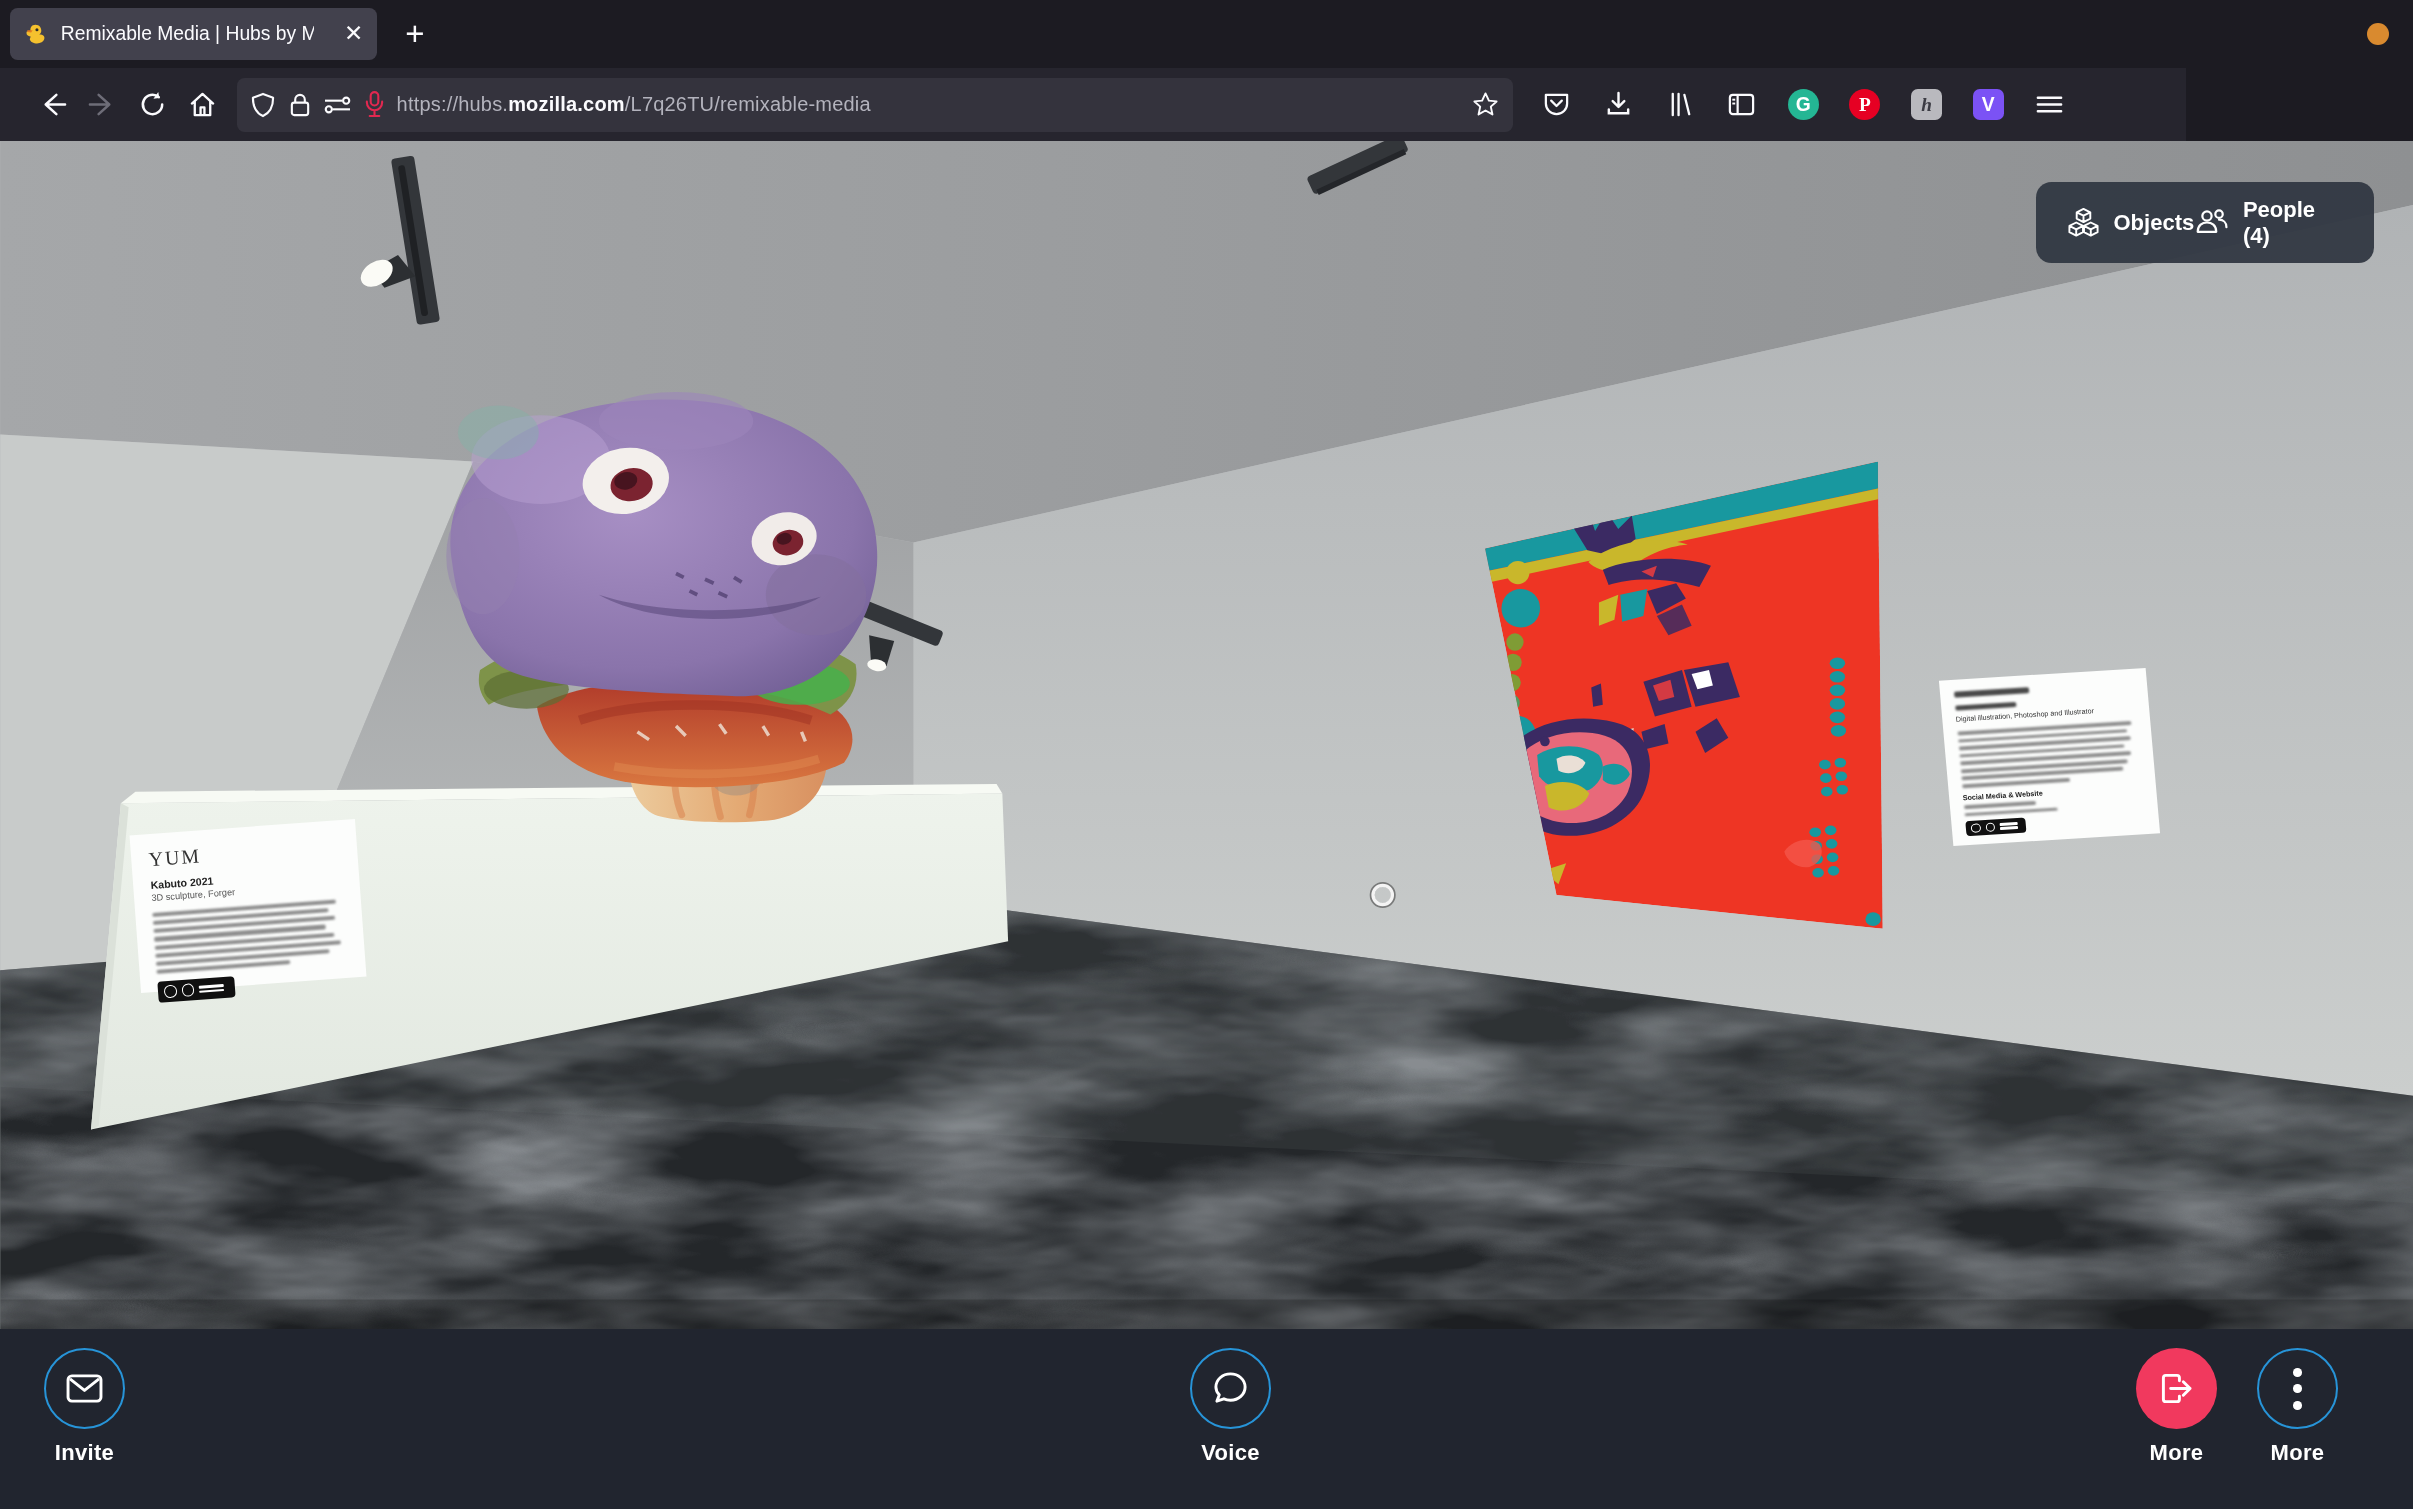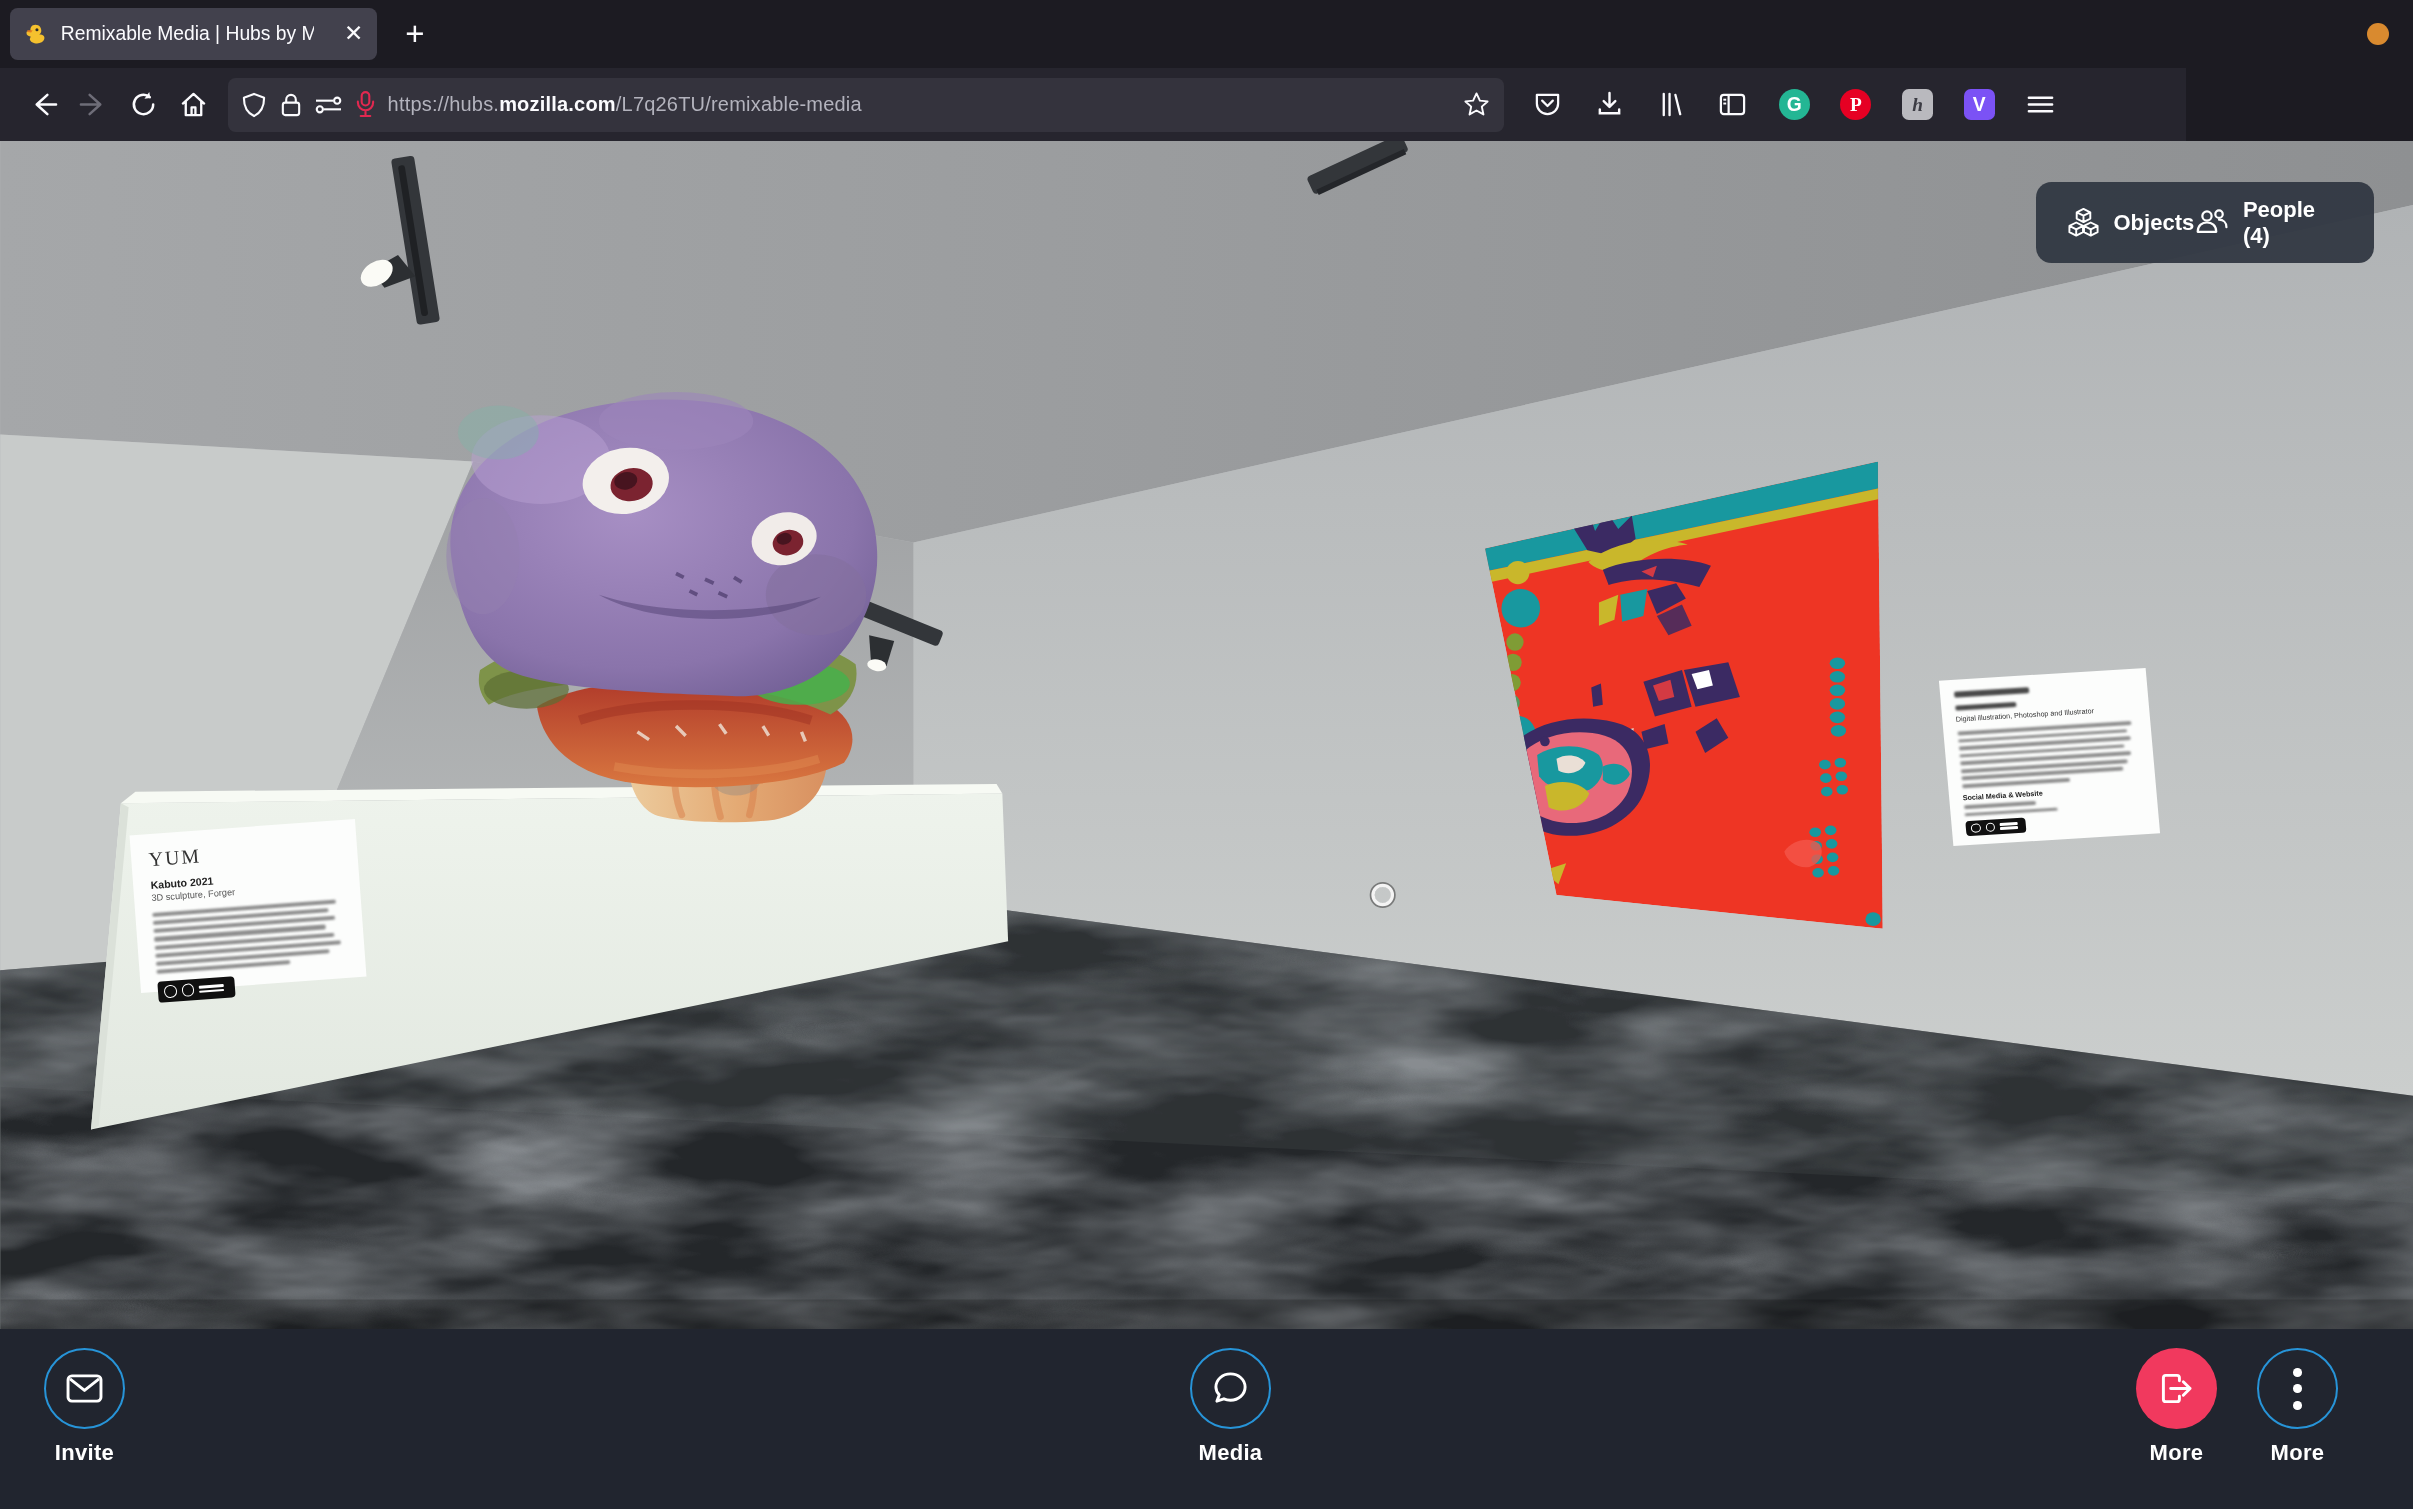--- a/index.html
+++ b/index.html
@@ -10,21 +10,21 @@
   .tabbar{position:absolute;left:0;top:0;width:2414px;height:68px;background:#1c1b22;}
   .tab{position:absolute;left:9.7px;top:7.7px;width:367px;height:52px;background:#42414d;
        border-radius:7.7px;display:flex;align-items:center;padding:0 13.5px;gap:11.6px;box-sizing:border-box;}
   .tab-title{color:#fbfbfe;font-size:19.3px;white-space:nowrap;overflow:hidden;width:253px;}
   .tab-close{color:#fbfbfe;font-size:23px;line-height:1;margin-left:auto;cursor:default;}
   .newtab{position:absolute;left:394px;top:12.6px;width:42px;height:42px;display:flex;align-items:center;
           justify-content:center;color:#fbfbfe;font-size:33px;font-weight:300;border-radius:5.8px;}
   .rec-dot{position:absolute;right:25px;top:23px;width:22px;height:22px;border-radius:50%;background:#d98a2f;}
 
   .navbar{position:absolute;left:0;top:68px;width:2186px;height:73px;background:#26252e;
-          display:flex;align-items:center;padding:0 18px;box-sizing:border-box;}
+          display:flex;align-items:center;padding:0 27px;box-sizing:border-box;}
   .nbtn{width:50px;height:50px;display:flex;align-items:center;justify-content:center;border-radius:5.8px;flex:0 0 auto;}
   .urlbar{display:flex;align-items:center;height:54px;width:1276px;margin-left:9.7px;margin-right:7.7px;
           background:#34333d;border-radius:7.7px;padding:0 13.5px;gap:11.6px;box-sizing:border-box;flex:0 0 auto;}
   .url-text{font-size:20px;color:#b3b3bd;white-space:nowrap;letter-spacing:0.2px;}
   .url-text b{color:#fbfbfe;font-weight:700;}
   .spacer{flex:1;}
   .extbtn{width:50px;height:50px;display:flex;align-items:center;justify-content:center;flex:0 0 auto;margin-left:11.6px;}
   .badge{width:31px;height:31px;border-radius:50%;display:flex;align-items:center;justify-content:center;
          color:#fff;font-weight:700;font-size:19.3px;}
   .sqbadge{width:31px;height:31px;border-radius:6.8px;display:flex;align-items:center;justify-content:center;
@@ -453,21 +453,21 @@
       <div class="tlabel">Invite</div>
     </div>
 
 
     <div class="tbtn" style="left:1190px;top:19.3px;">
       <div class="circle">
         <svg width="37" height="37" viewBox="0 0 38 38">
           <path d="M19 4 C27.3 4 34 10 34 17.5 C34 25 27.3 31 19 31 C16.5 31 14.2 30.5 12.2 29.6 L5 32 L7.5 25.5 C5.3 23.3 4 20.5 4 17.5 C4 10 10.7 4 19 4 Z" stroke="#fff" stroke-width="3" fill="none" stroke-linejoin="round"></path>
         </svg>
       </div>
-      <div class="tlabel">Media</div>
+      <div class="tlabel">Voice</div>
     </div>
 
     <div class="tbtn" style="left:2136px;top:19.3px;">
       <div class="circle filled">
         <svg width="37" height="33" viewBox="0 0 38 34">
           <path d="M22 9 V6 A2.5 2.5 0 0 0 19.5 3.5 H8 A2.5 2.5 0 0 0 5.5 6 V28 A2.5 2.5 0 0 0 8 30.5 H19.5 A2.5 2.5 0 0 0 22 28 V25" stroke="#fff" stroke-width="3" fill="none" stroke-linecap="round"></path>
           <path d="M13 17 H33 M26 10 L33 17 L26 24" stroke="#fff" stroke-width="3" fill="none" stroke-linecap="round" stroke-linejoin="round"></path>
         </svg>
       </div>
       <div class="tlabel">More</div>

